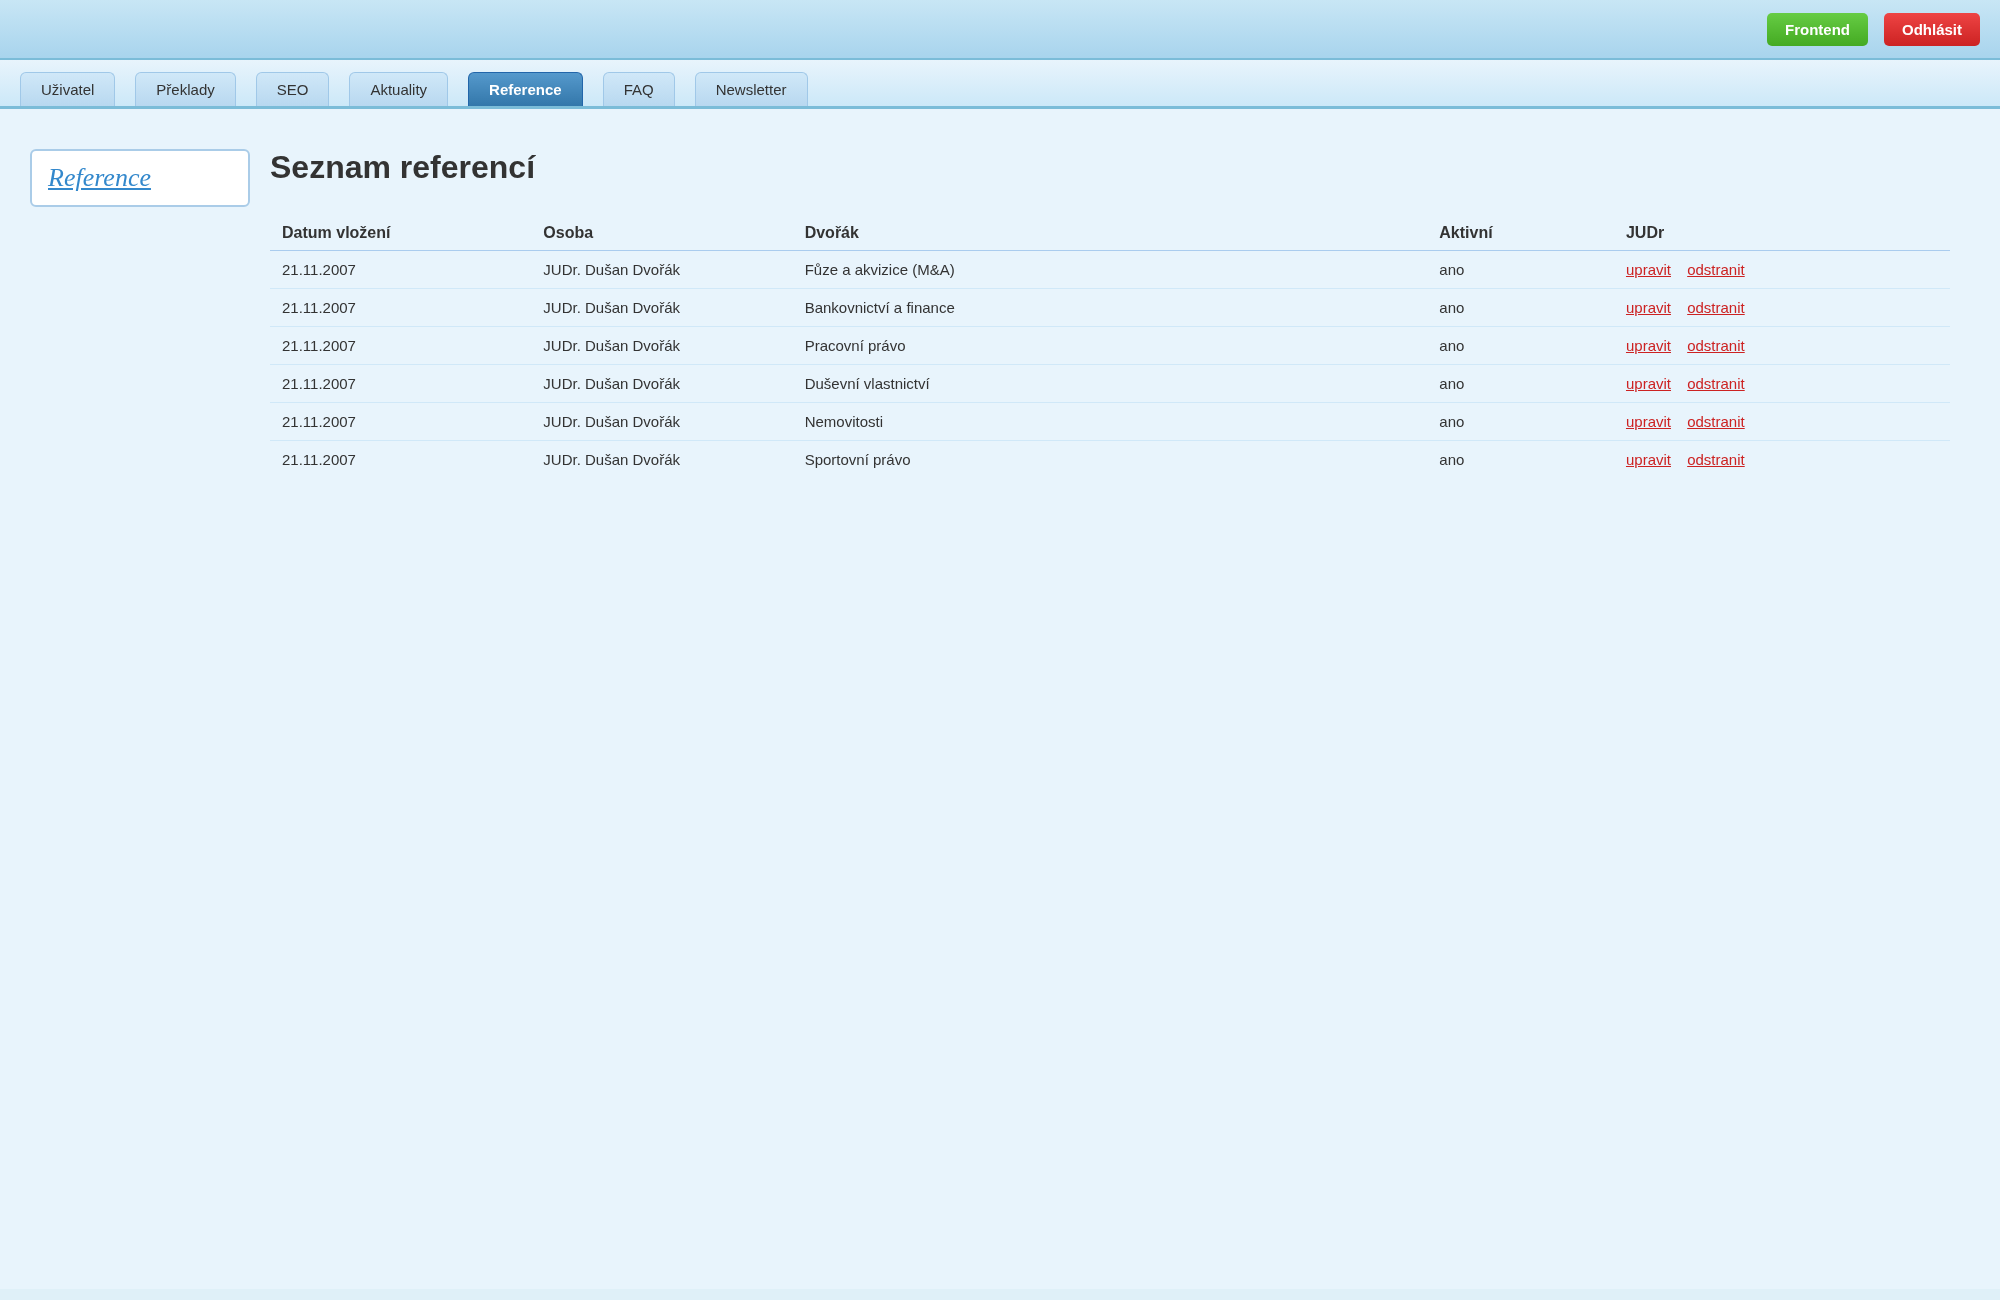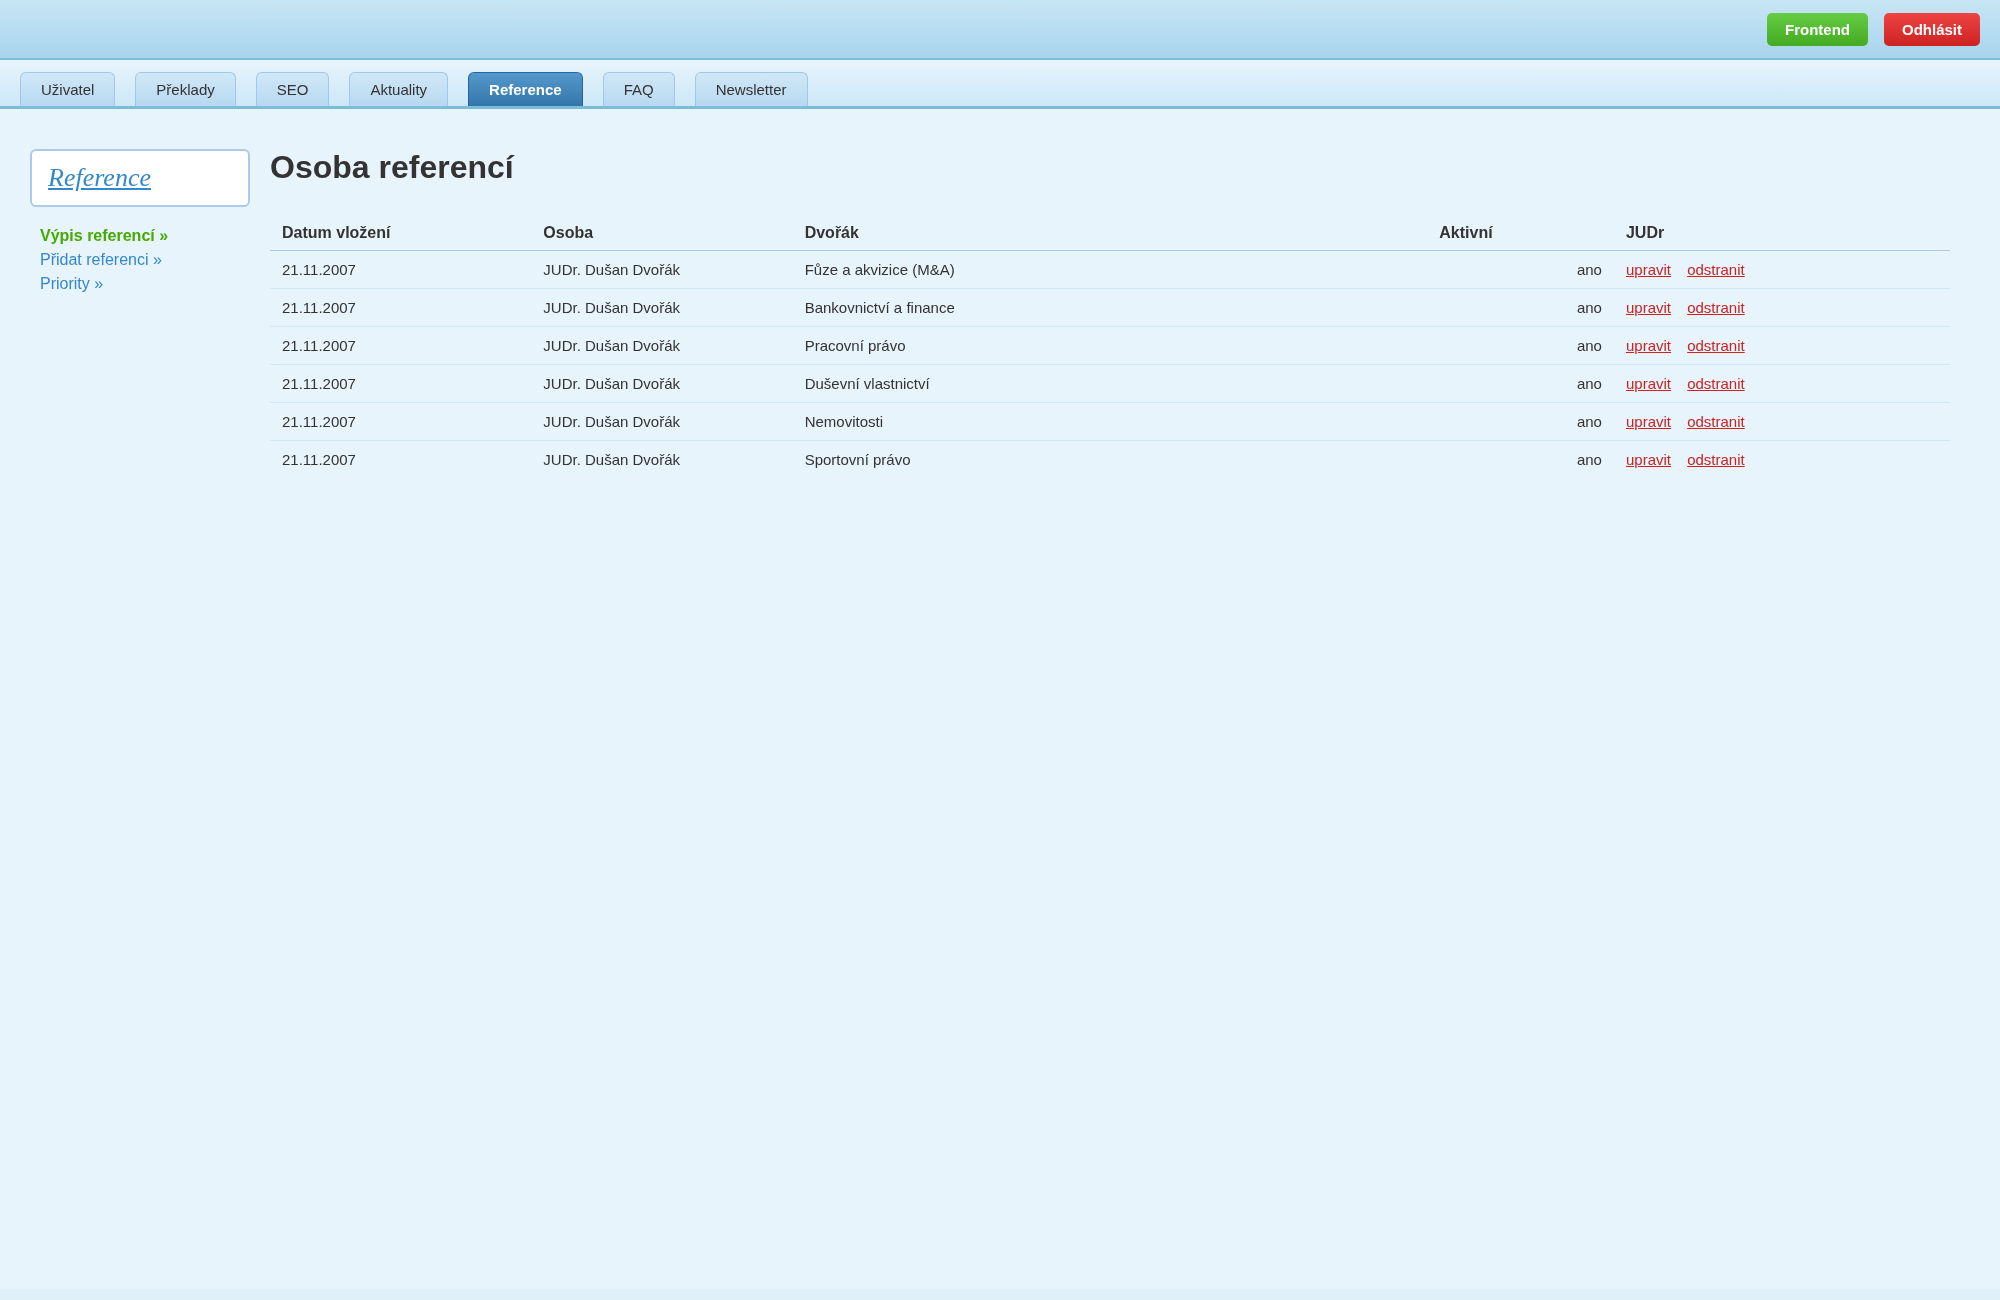--- a/index.html
+++ b/index.html
@@ -157,21 +157,21 @@
       vertical-align: top;
     }
 
     .ref-table tr:not(:last-child) td {
       border-bottom: 1px solid #d0e8f8;
     }
 
     .col-date { width: 140px; }
     .col-osoba { width: 140px; }
     .col-nazev { width: 340px; }
-    .col-aktivni { width: 100px; text-align: right; }
+    .col-aktivni { width: 100px; }
     .col-akce { width: 180px; }
 
     .action-link {
       color: #cc2222;
       text-decoration: underline;
       cursor: pointer;
       font-size: 15px;
       margin-right: 12px;
     }
 
@@ -196,29 +196,24 @@
     <a class="nav-tab" href="#">FAQ</a>
     <a class="nav-tab" href="#">Newsletter</a>
   </div>
 
 <div id="main-content">
 
   <div id="sidebar">
     <div class="sidebar-title-box">
       <span class="sidebar-title">Reference</span>
     </div>
-    <div class="sidebar-nav">
-    <a class="sidebar-link active" href="#">Výpis referencí »</a>
-        <a class="sidebar-link" href="#">Přidat referenci »</a>
-        <a class="sidebar-link" href="#">Priority »</a>
-      </div>
   </div>
 
   <div id="content">
-    <h1 class="page-title">Osoba referencí</h1>
+    <h1 class="page-title">Seznam referencí</h1>
 
     <table class="ref-table">
       <thead>
         <tr>
           <th class="col-date">Datum vložení</th>
           <th class="col-osoba">Osoba</th>
           <th class="col-nazev">Dvořák</th>
           <th class="col-aktivni">Aktivní</th>
           <th class="col-akce">JUDr</th>
         </tr>

